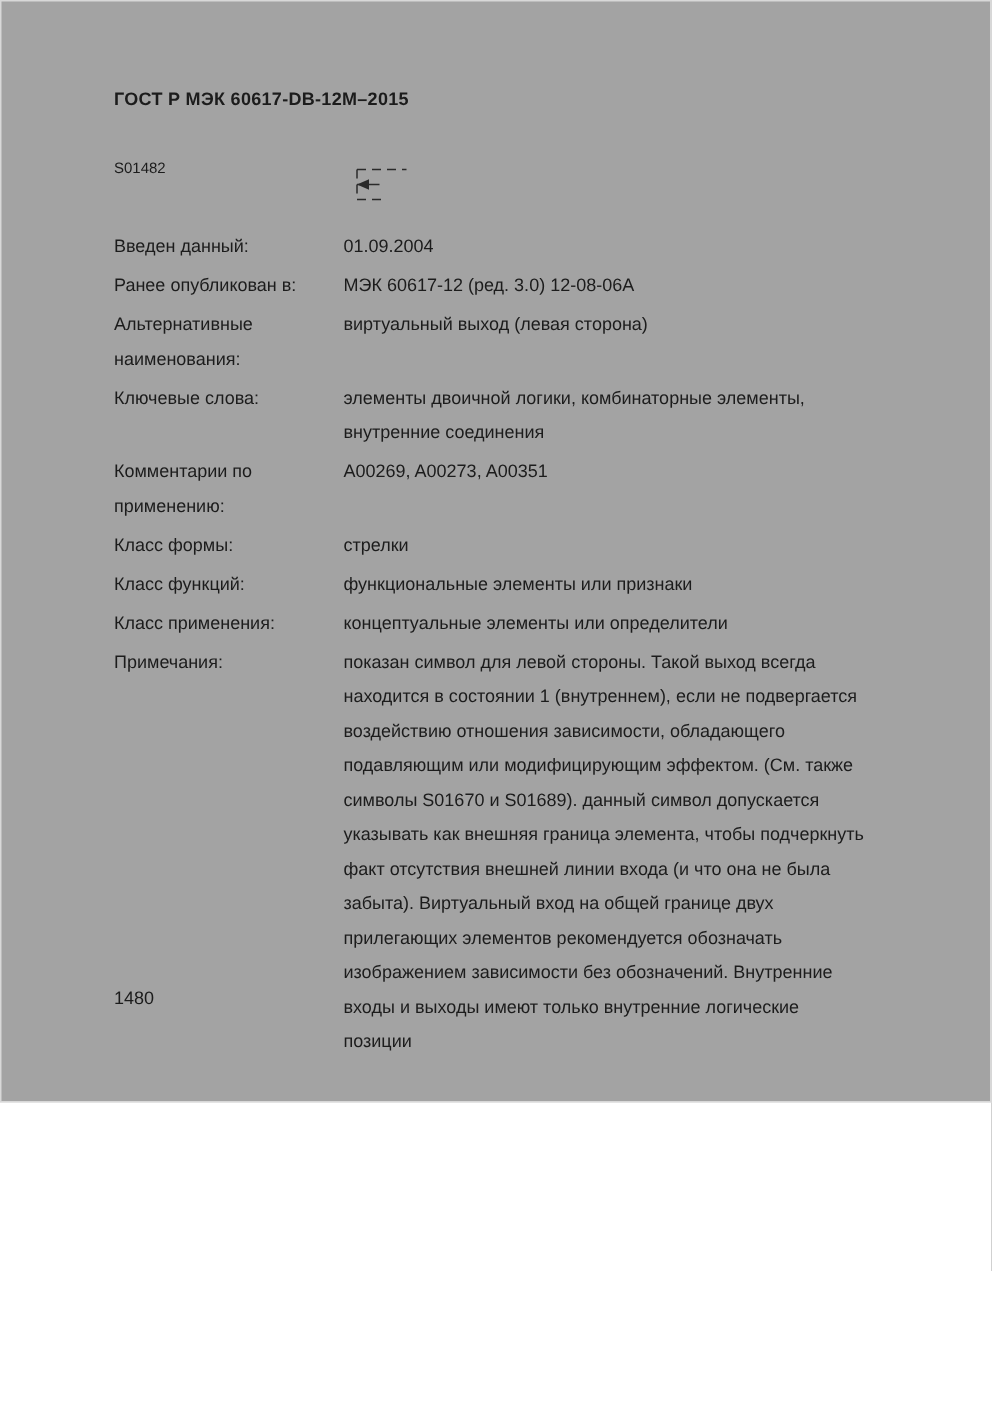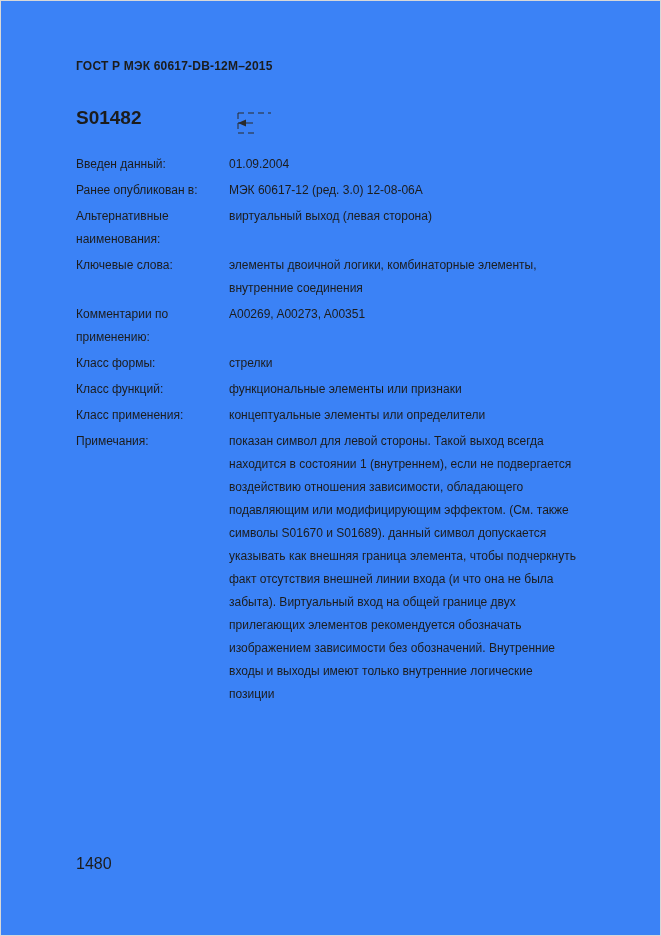--- a/index.html
+++ b/index.html
@@ -5,23 +5,23 @@
   html, body {
     margin: 0;
     padding: 0;
     background: #ffffff;
     font-family: "Liberation Sans", sans-serif;
     color: #1c1c1c;
   }
   .page {
     position: relative;
     width: 661px;
-    height: 936px;
+    height: 735px;
     box-sizing: border-box;
-    background: #3b82f6;
+    background: #a3a3a3;
     border: 1px solid #d8d8d8;
     overflow: hidden;
   }
   .doc-header {
     position: absolute;
     top: 58px;
     left: 75px;
     font-size: 12px;
     font-weight: bold;
     letter-spacing: 0.2px;
@@ -31,22 +31,22 @@
     position: absolute;
     top: 106px;
     left: 75px;
     right: 75px;
     display: flex;
     align-items: flex-start;
   }
   .symbol-id {
     width: 153px;
     flex: none;
-    font-size: 19px;
-    font-weight: bold;
+    font-size: 10px;
+    font-weight: normal;
   }
   .symbol-graphic {
     flex: none;
     margin-top: 2px;
   }
   .symbol-graphic svg line {
     stroke: #2a2a2a;
     stroke-width: 1;
   }
   .symbol-graphic svg polygon {
@@ -73,21 +73,21 @@
   }
   .field-value {
     flex: 1;
     font-size: 12px;
     line-height: 23px;
   }
   .page-number {
     position: absolute;
     left: 75px;
     bottom: 62px;
-    font-size: 16px;
+    font-size: 12px;
   }
 </style>
 </head>
 <body>
 
 <div class="page">
 
   <div class="doc-header">ГОСТ Р МЭК 60617-DB-12M–2015</div>
 
   <div class="symbol-row">

